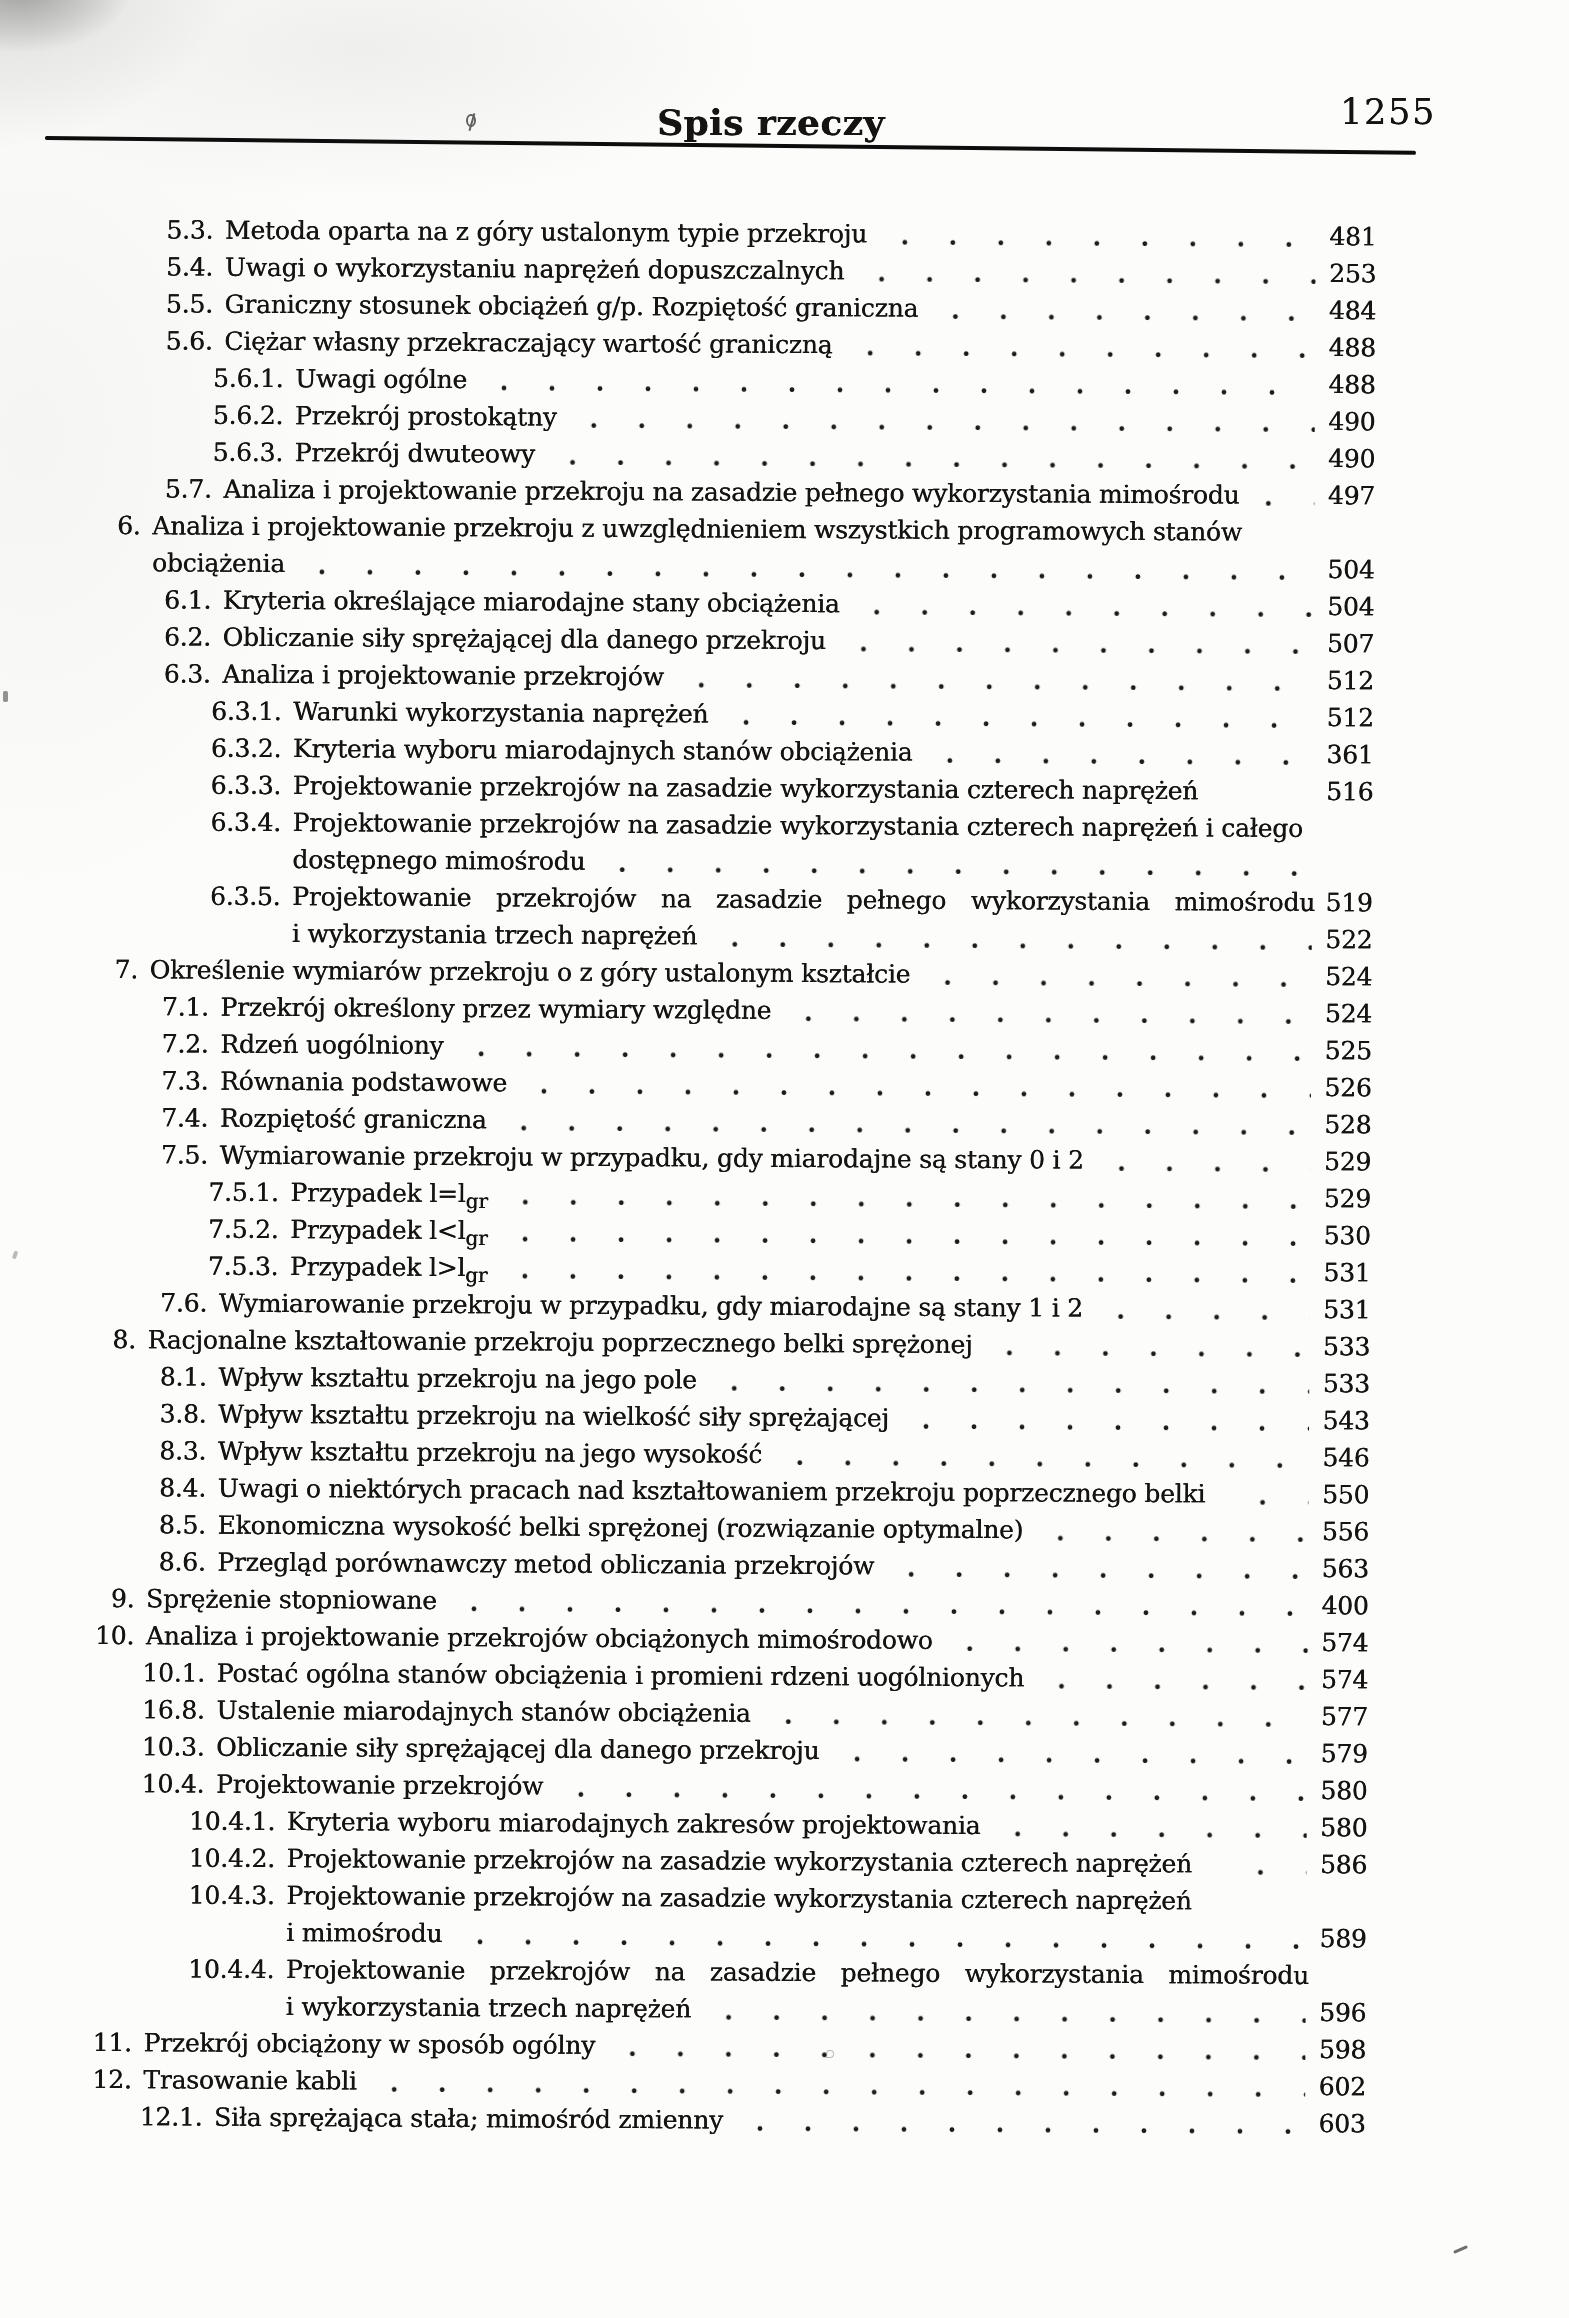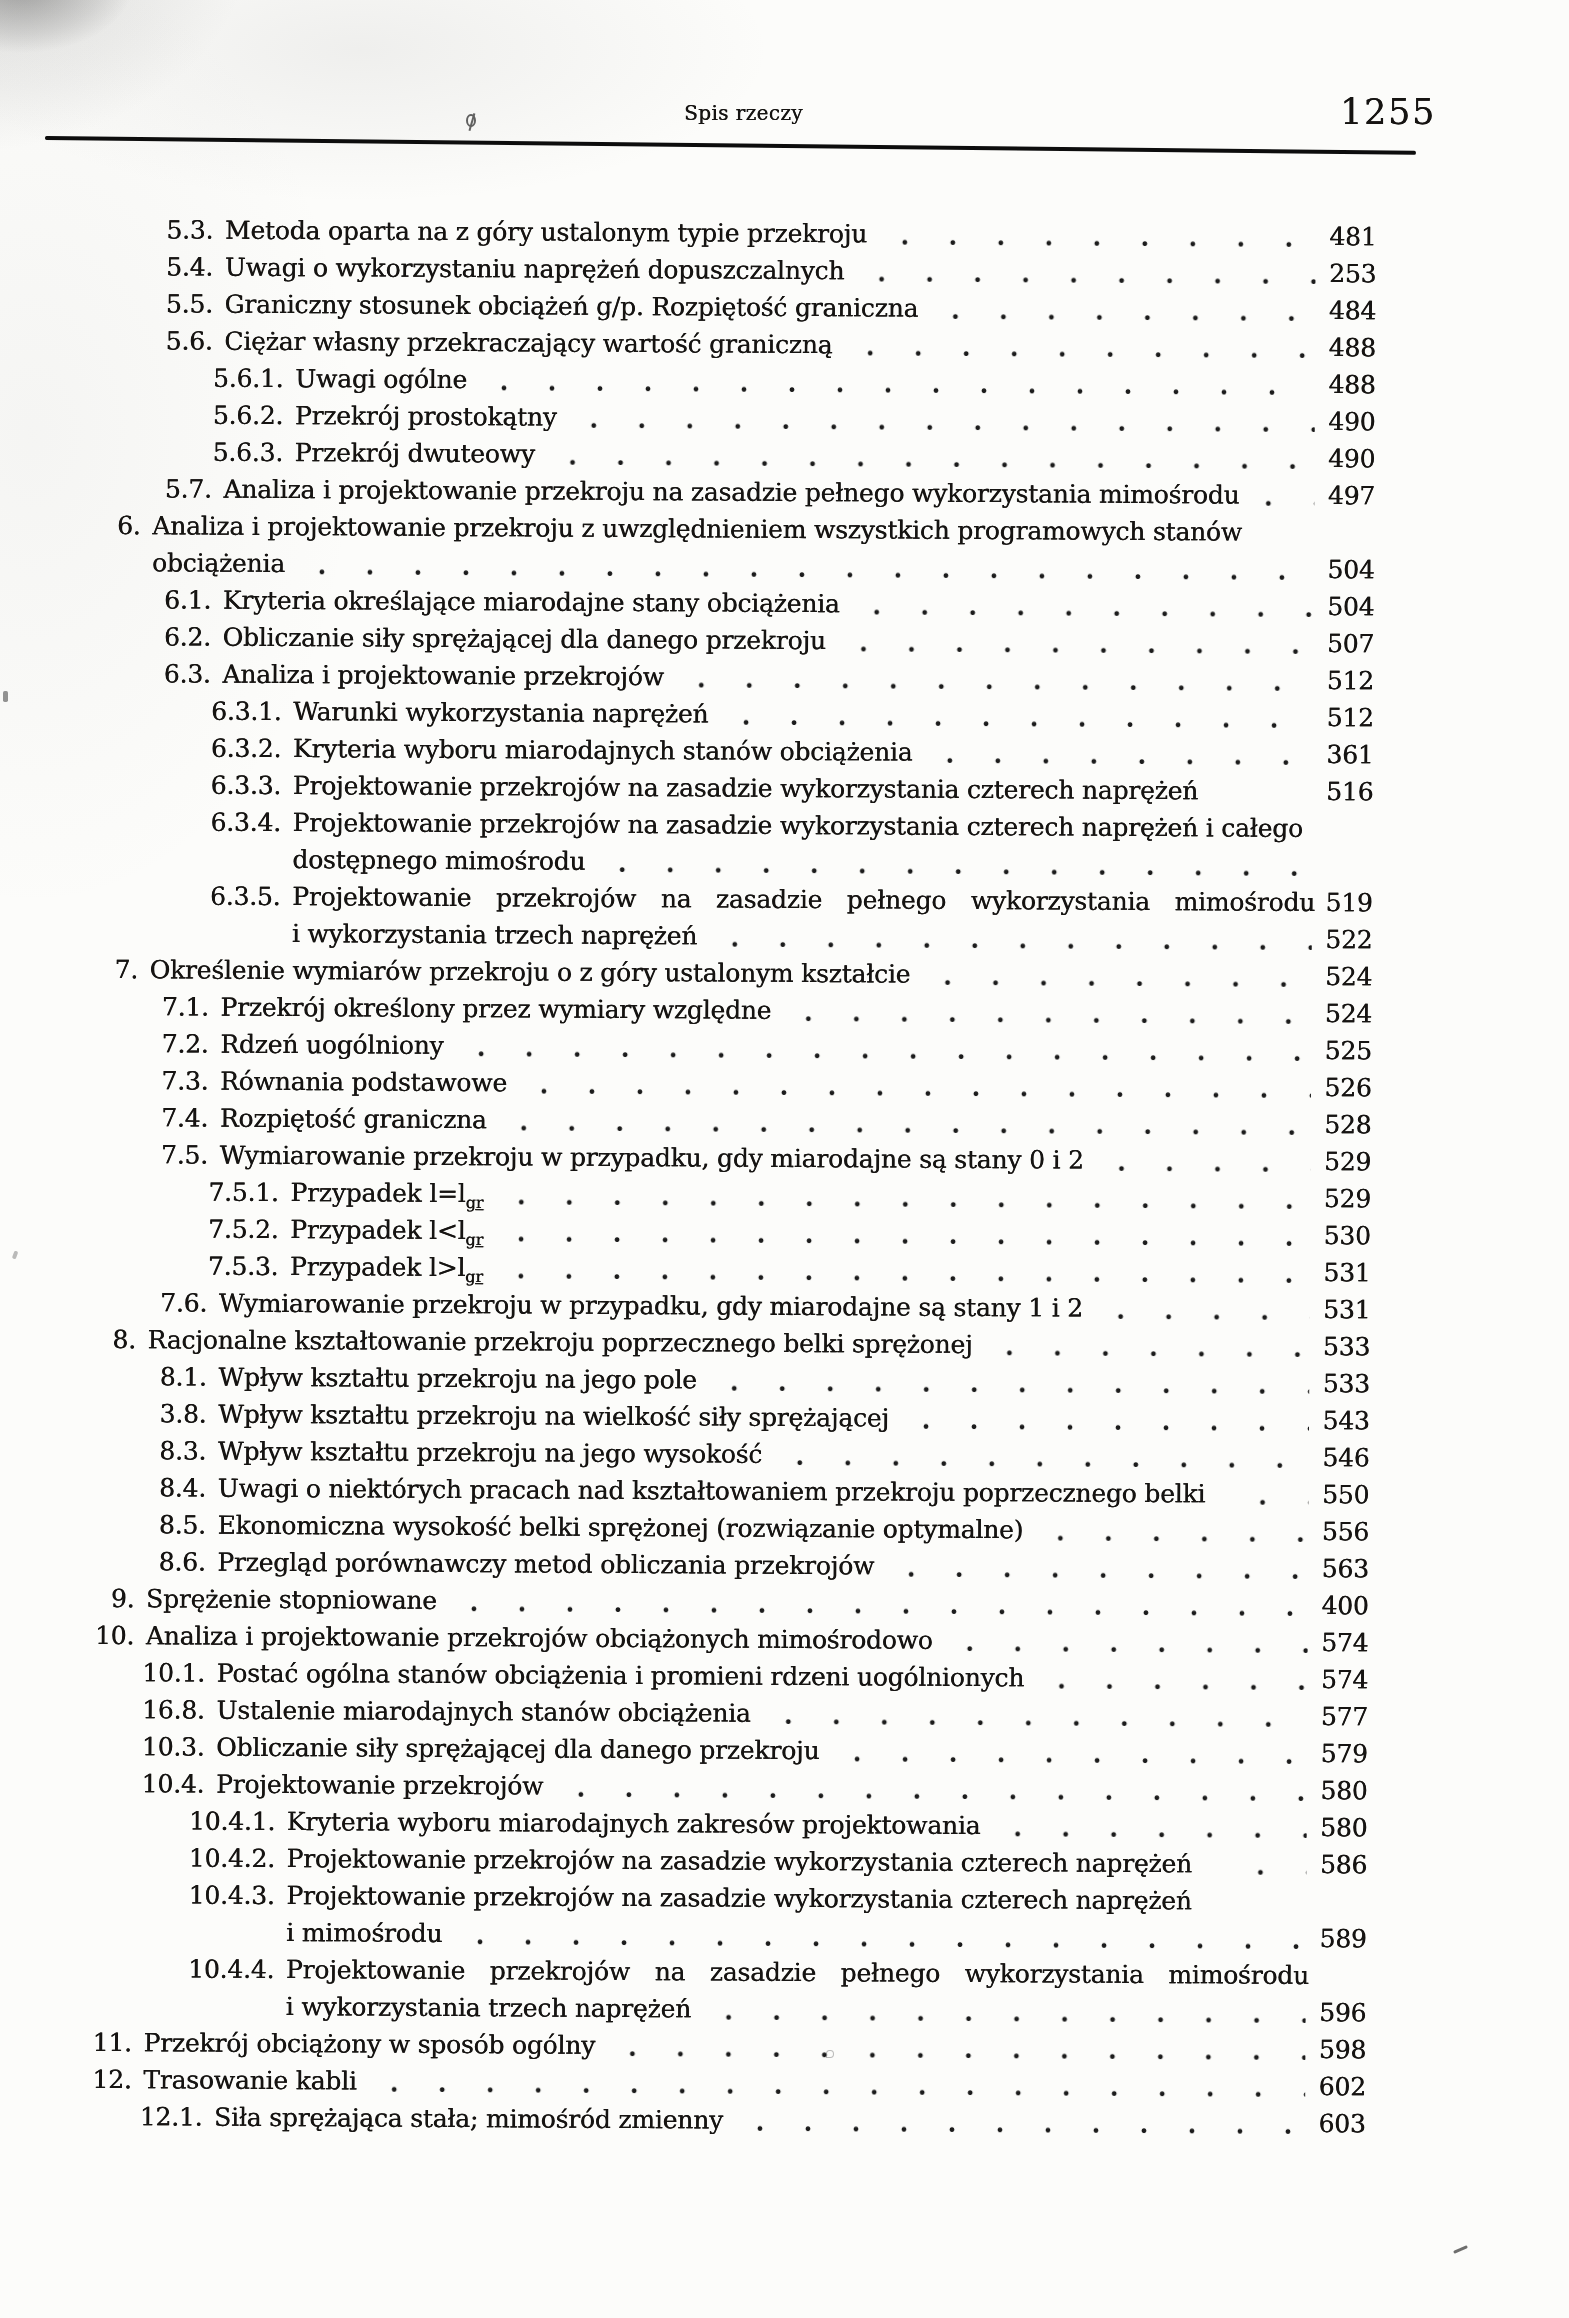--- a/index.html
+++ b/index.html
@@ -10,21 +10,21 @@
     background:
       radial-gradient(142px 84px at 21px -12.5px, rgba(70,70,70,.42), rgba(110,110,110,.18) 55%, transparent 78%),
       radial-gradient(401px 284px at -50px -59px, rgba(105,105,105,.26), rgba(140,140,140,.10) 55%, transparent 75%),
       radial-gradient(585px 217px at 360px 50px, rgba(150,150,150,.13), transparent 70%),
       radial-gradient(435px 635px at 33px 435px, rgba(150,150,150,.07), transparent 75%),
       #fcfcfa;
   }
   .page{position:absolute;inset:0;text-shadow:0.4px 0 0 currentColor;}
 
   
-  .hdr-title{position:absolute;left:684px;top:101px;font-size:20px;font-weight:400;letter-spacing:0.4px;}
+  .hdr-title{position:absolute;left:657px;top:101px;font-size:36px;font-weight:700;letter-spacing:0.4px;}
   .hdr-folio{position:absolute;left:1308px;top:92px;font-size:35px;letter-spacing:1.7px;margin-left:32px;}
   .hdr-rule{position:absolute;left:45px;top:136px;width:1371px;height:3.8px;background:#0d0d0d;
             transform:rotate(0.62deg);transform-origin:left center;border-radius:1.7px;}
 
   
   .toc{position:absolute;left:100px;top:211px;width:1319px;
        transform:rotate(0.33deg);transform-origin:0 0;}
   .row{display:flex;height:37px;line-height:37px;font-size:25px;white-space:nowrap;letter-spacing:-0.2px;}
   .num{flex:none;text-align:right;padding-right:11.7px;box-sizing:border-box;}
   .lvl1>.num{width:54px}
@@ -34,21 +34,21 @@
   .cont.lvl3{padding-left:196px}
   .txt{flex:0 1 auto;min-width:0;}
   .txt.justify{flex:1 1 auto;text-align:justify;text-align-last:justify;}
   .spacer{flex:1 1 0;min-width:0;}
   .leader{flex:1 1 0;min-width:0;margin:0 3.3px 0 13.4px;
     background-image:radial-gradient(circle at 50% 72%, #1b1b1b 1.9px, rgba(0,0,0,0) 2.8px);
     background-size:48px 37px;background-repeat:repeat-x;}
   .leader.few{flex:0 0 70px;}
   .pg{flex:none;width:100px;box-sizing:border-box;text-align:center;padding-right:32px;}
   .i{}
-  .sub{font-size:16px;vertical-align:-5.9px;letter-spacing:0;text-decoration:underline;}
+  .sub{font-size:20px;vertical-align:-5.9px;letter-spacing:0;}
 
   
   .mark-oslash{position:absolute;left:466px;top:114px;width:10px;height:13.4px;
     border:2.1px solid #3c3c3c;border-radius:50%;opacity:.8;box-sizing:border-box;}
   .mark-oslash::after{content:"";position:absolute;left:2.5px;top:-3.3px;width:1.7px;height:17.6px;
     background:#3c3c3c;transform:rotate(16deg);}
   .dash-br{position:absolute;left:1453px;top:2248px;width:15px;height:2.9px;background:#4a4a4a;
     transform:rotate(-24deg);opacity:.8;border-radius:1.7px;}
   .speck-a{position:absolute;left:2.5px;top:691px;width:5.9px;height:11px;background:#5a5a5a;border-radius:1.7px;opacity:.65;}
   .speck-b{position:absolute;left:826px;top:2050px;width:7.5px;height:8.4px;border:1.7px solid #6a6a6a;

